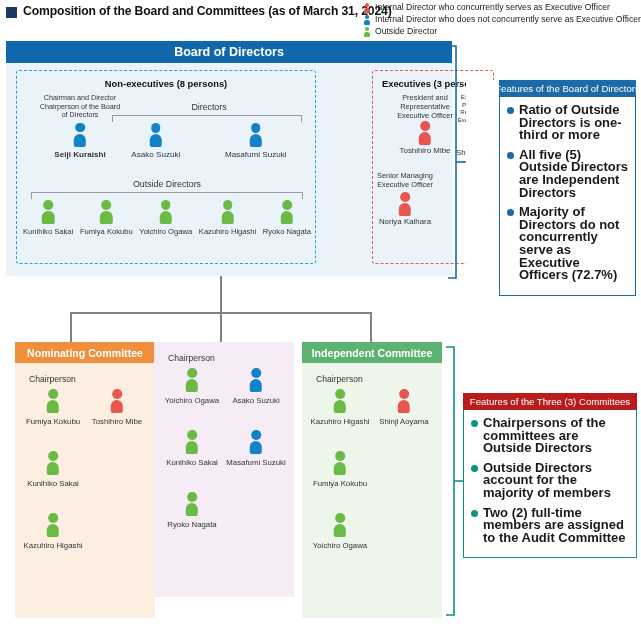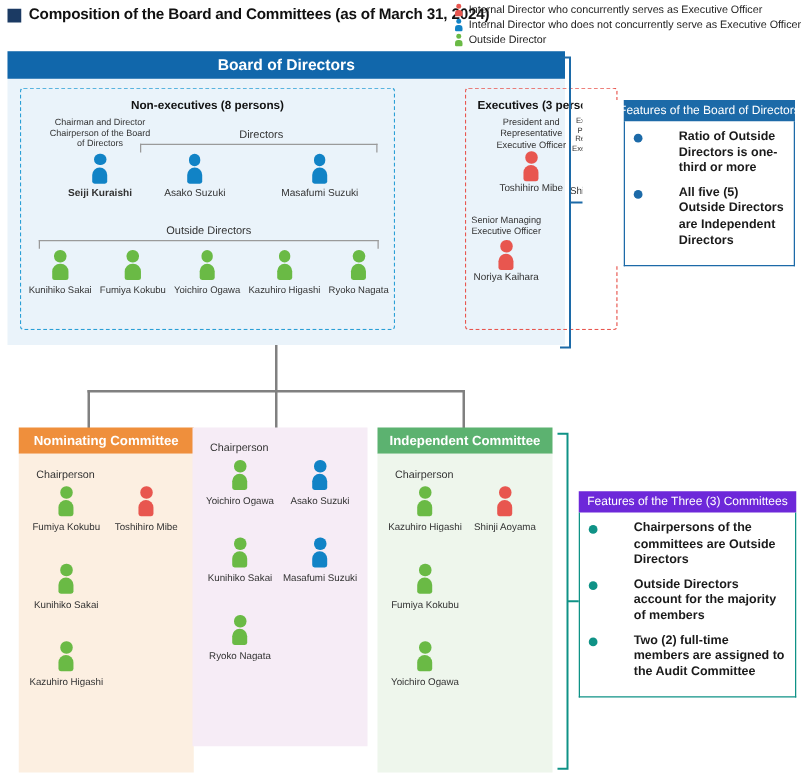--- a/index.html
+++ b/index.html
@@ -85,21 +85,21 @@
   .cm-cell { width: 64px; display: flex; flex-direction: column; align-items: center; }
   .cm-cell.empty { visibility: hidden; }
 
   
   .feat { position: absolute; background: #ffffff; }
   .feat-head { height: 17px; display: flex; align-items: center; justify-content: center;
                color: #ffffff; font-size: 9.6px; white-space: nowrap; }
   .feat-body { padding: 7px 6px 6px 7px; border-style: solid; border-width: 0 1.4px 1.4px 1.4px; }
   .feat-item { display: flex; gap: 5px; margin-bottom: 7px; }
   .feat-dot { width: 7px; height: 7px; border-radius: 50%; flex: none; margin-top: 3px; }
-  .feat-text { font-size: 10px; font-weight: bold; color: #1a1a1a; line-height: 12.6px; margin-left: 24px; }
+  .feat-text { font-size: 13px; font-weight: bold; color: #1a1a1a; line-height: 12.6px; }
 
   .bracket { position: absolute; }
 </style>
 </head>
 <body>
 
 <div class="page">
 
   <div class="title-row">
     <span class="title-bullet"></span>
@@ -399,25 +399,29 @@
     <div class="feat-head" style="background:#1c6aa8;">Features of the Board of Directors</div>
     <div class="feat-body" style="border-color:#1c6aa8;" id="feat-board">
         <div class="feat-item">
           <div class="feat-dot" style="background: rgb(28, 106, 168);"></div>
           <div class="feat-text">Ratio of Outside Directors is one-third or more</div>
         </div>
         <div class="feat-item">
           <div class="feat-dot" style="background: rgb(28, 106, 168);"></div>
           <div class="feat-text">All five (5) Outside Directors are Independent Directors</div>
         </div>
+        <div class="feat-item">
+          <div class="feat-dot" style="background: rgb(28, 106, 168);"></div>
+          <div class="feat-text">Majority of Directors do not concurrently serve as Executive Officers (72.7%)</div>
+        </div>
       </div>
   </div>
 
   <div class="feat" style="left:463px; top:393px; width:174px;">
-    <div class="feat-head" style="background:#6d28d9;">Features of the Three (3) Committees</div>
+    <div class="feat-head" style="background:#b91c1c;">Features of the Three (3) Committees</div>
     <div class="feat-body" style="border-color:#0f9286;" id="feat-comm">
         <div class="feat-item">
           <div class="feat-dot" style="background: rgb(15, 146, 134);"></div>
           <div class="feat-text">Chairpersons of the committees are Outside Directors</div>
         </div>
         <div class="feat-item">
           <div class="feat-dot" style="background: rgb(15, 146, 134);"></div>
           <div class="feat-text">Outside Directors account for the majority of members</div>
         </div>
         <div class="feat-item">

